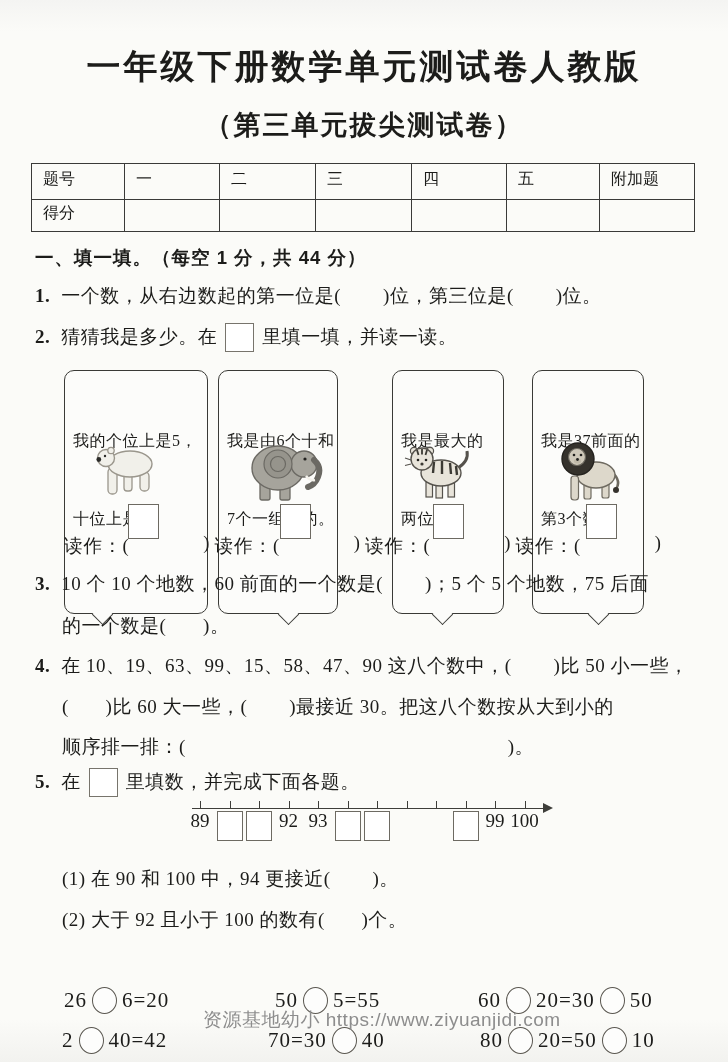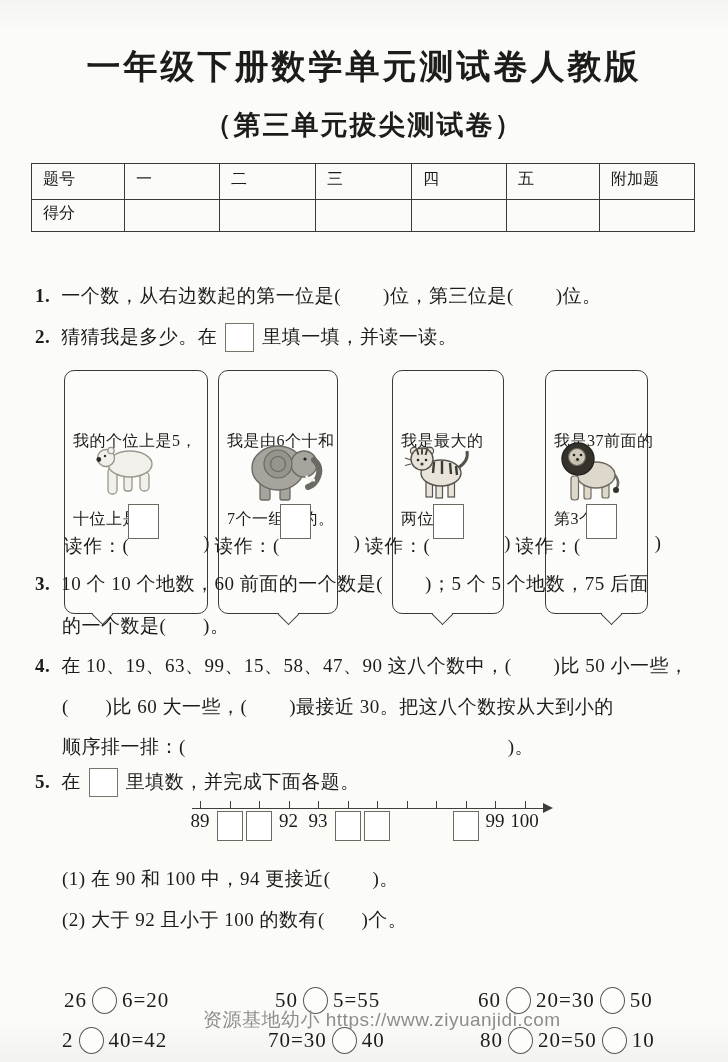--- a/index.html
+++ b/index.html
@@ -80,41 +80,42 @@
       <td></td>
       <td></td>
       <td></td>
       <td></td>
       <td></td>
       <td></td>
     </tr>
   </tbody>
     </table>
 
+  <div class="sec-heading">一、填一填。（每空 1 分，共 44 分）</div>
 
   <div class="qline" style="left:35px;top:283px"><span class="qnum">1.</span><span>一个数，从右边数起的第一位是(        )位，第三位是(        )位。</span></div>
 
   <div class="qline" style="left:35px;top:323px"><span class="qnum">2.</span><span>猜猜我是多少。在</span><span class="fillbox"></span><span>里填一填，并读一读。</span></div>
 
   <div class="bubble" style="left:64px;width:144px">
     <div>我的个位上是5，</div>
     <div>十位上是7。</div>
     <i class="tail" style="left:30px"></i>
   </div>
   <div class="bubble" style="left:218px;width:120px">
     <div>我是由6个十和</div>
     <div>7个一组成的。</div>
     <i class="tail" style="left:62px"></i>
   </div>
   <div class="bubble" style="left:392px;width:112px">
     <div>我是最大的</div>
     <div>两位数。</div>
     <i class="tail" style="left:42px"></i>
   </div>
-  <div class="bubble" style="left:545px;width:103px">
+  <div class="bubble" style="left:532px;width:112px">
     <div>我是37前面的</div>
     <div>第3个数。</div>
     <i class="tail" style="left:58px"></i>
   </div>
 
   <svg class="animal" style="left:94px;top:438px" width="64" height="62" viewBox="0 0 64 62">
     <rect x="14" y="30" width="9" height="26" rx="4" fill="#f1f0ea" stroke="#9a968c" stroke-width="1.3"></rect>
     <rect x="30" y="36" width="8" height="17" rx="3" fill="#f1f0ea" stroke="#9a968c" stroke-width="1.3"></rect>
     <rect x="46" y="34" width="9" height="19" rx="4" fill="#f1f0ea" stroke="#9a968c" stroke-width="1.3"></rect>
     <ellipse cx="36" cy="26" rx="22" ry="13" fill="#f1f0ea" stroke="#9a968c" stroke-width="1.4"></ellipse>

